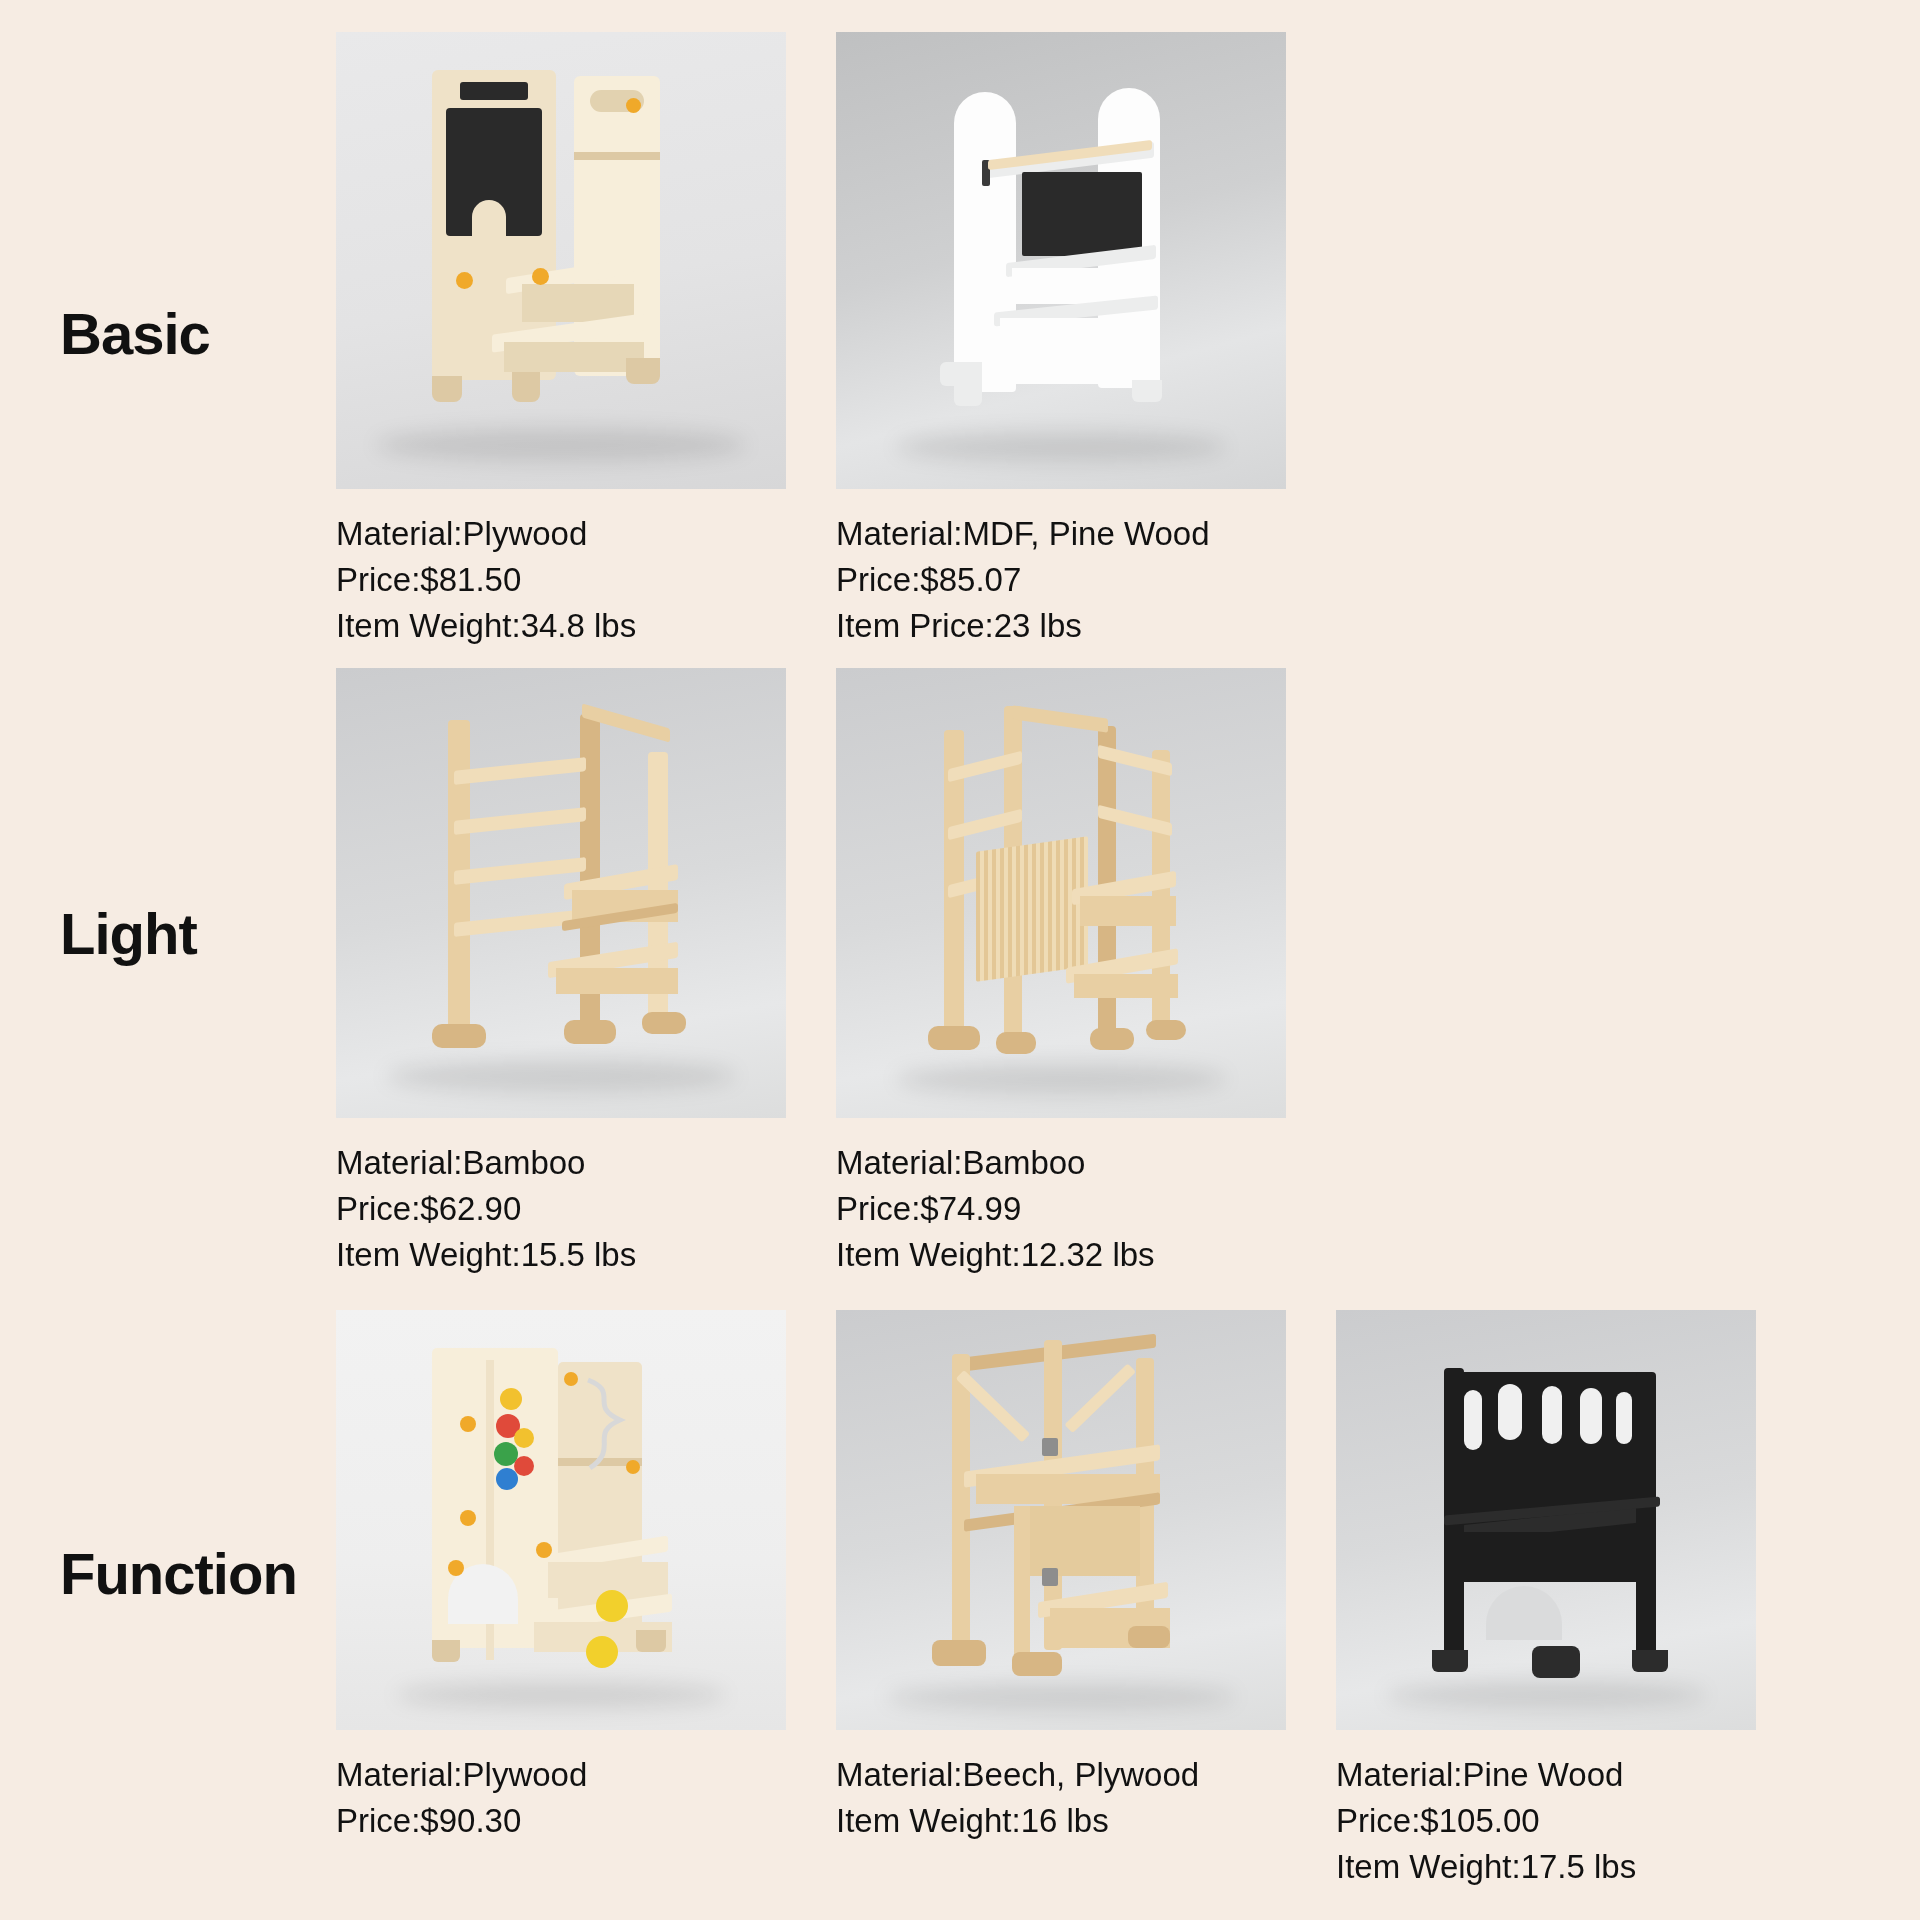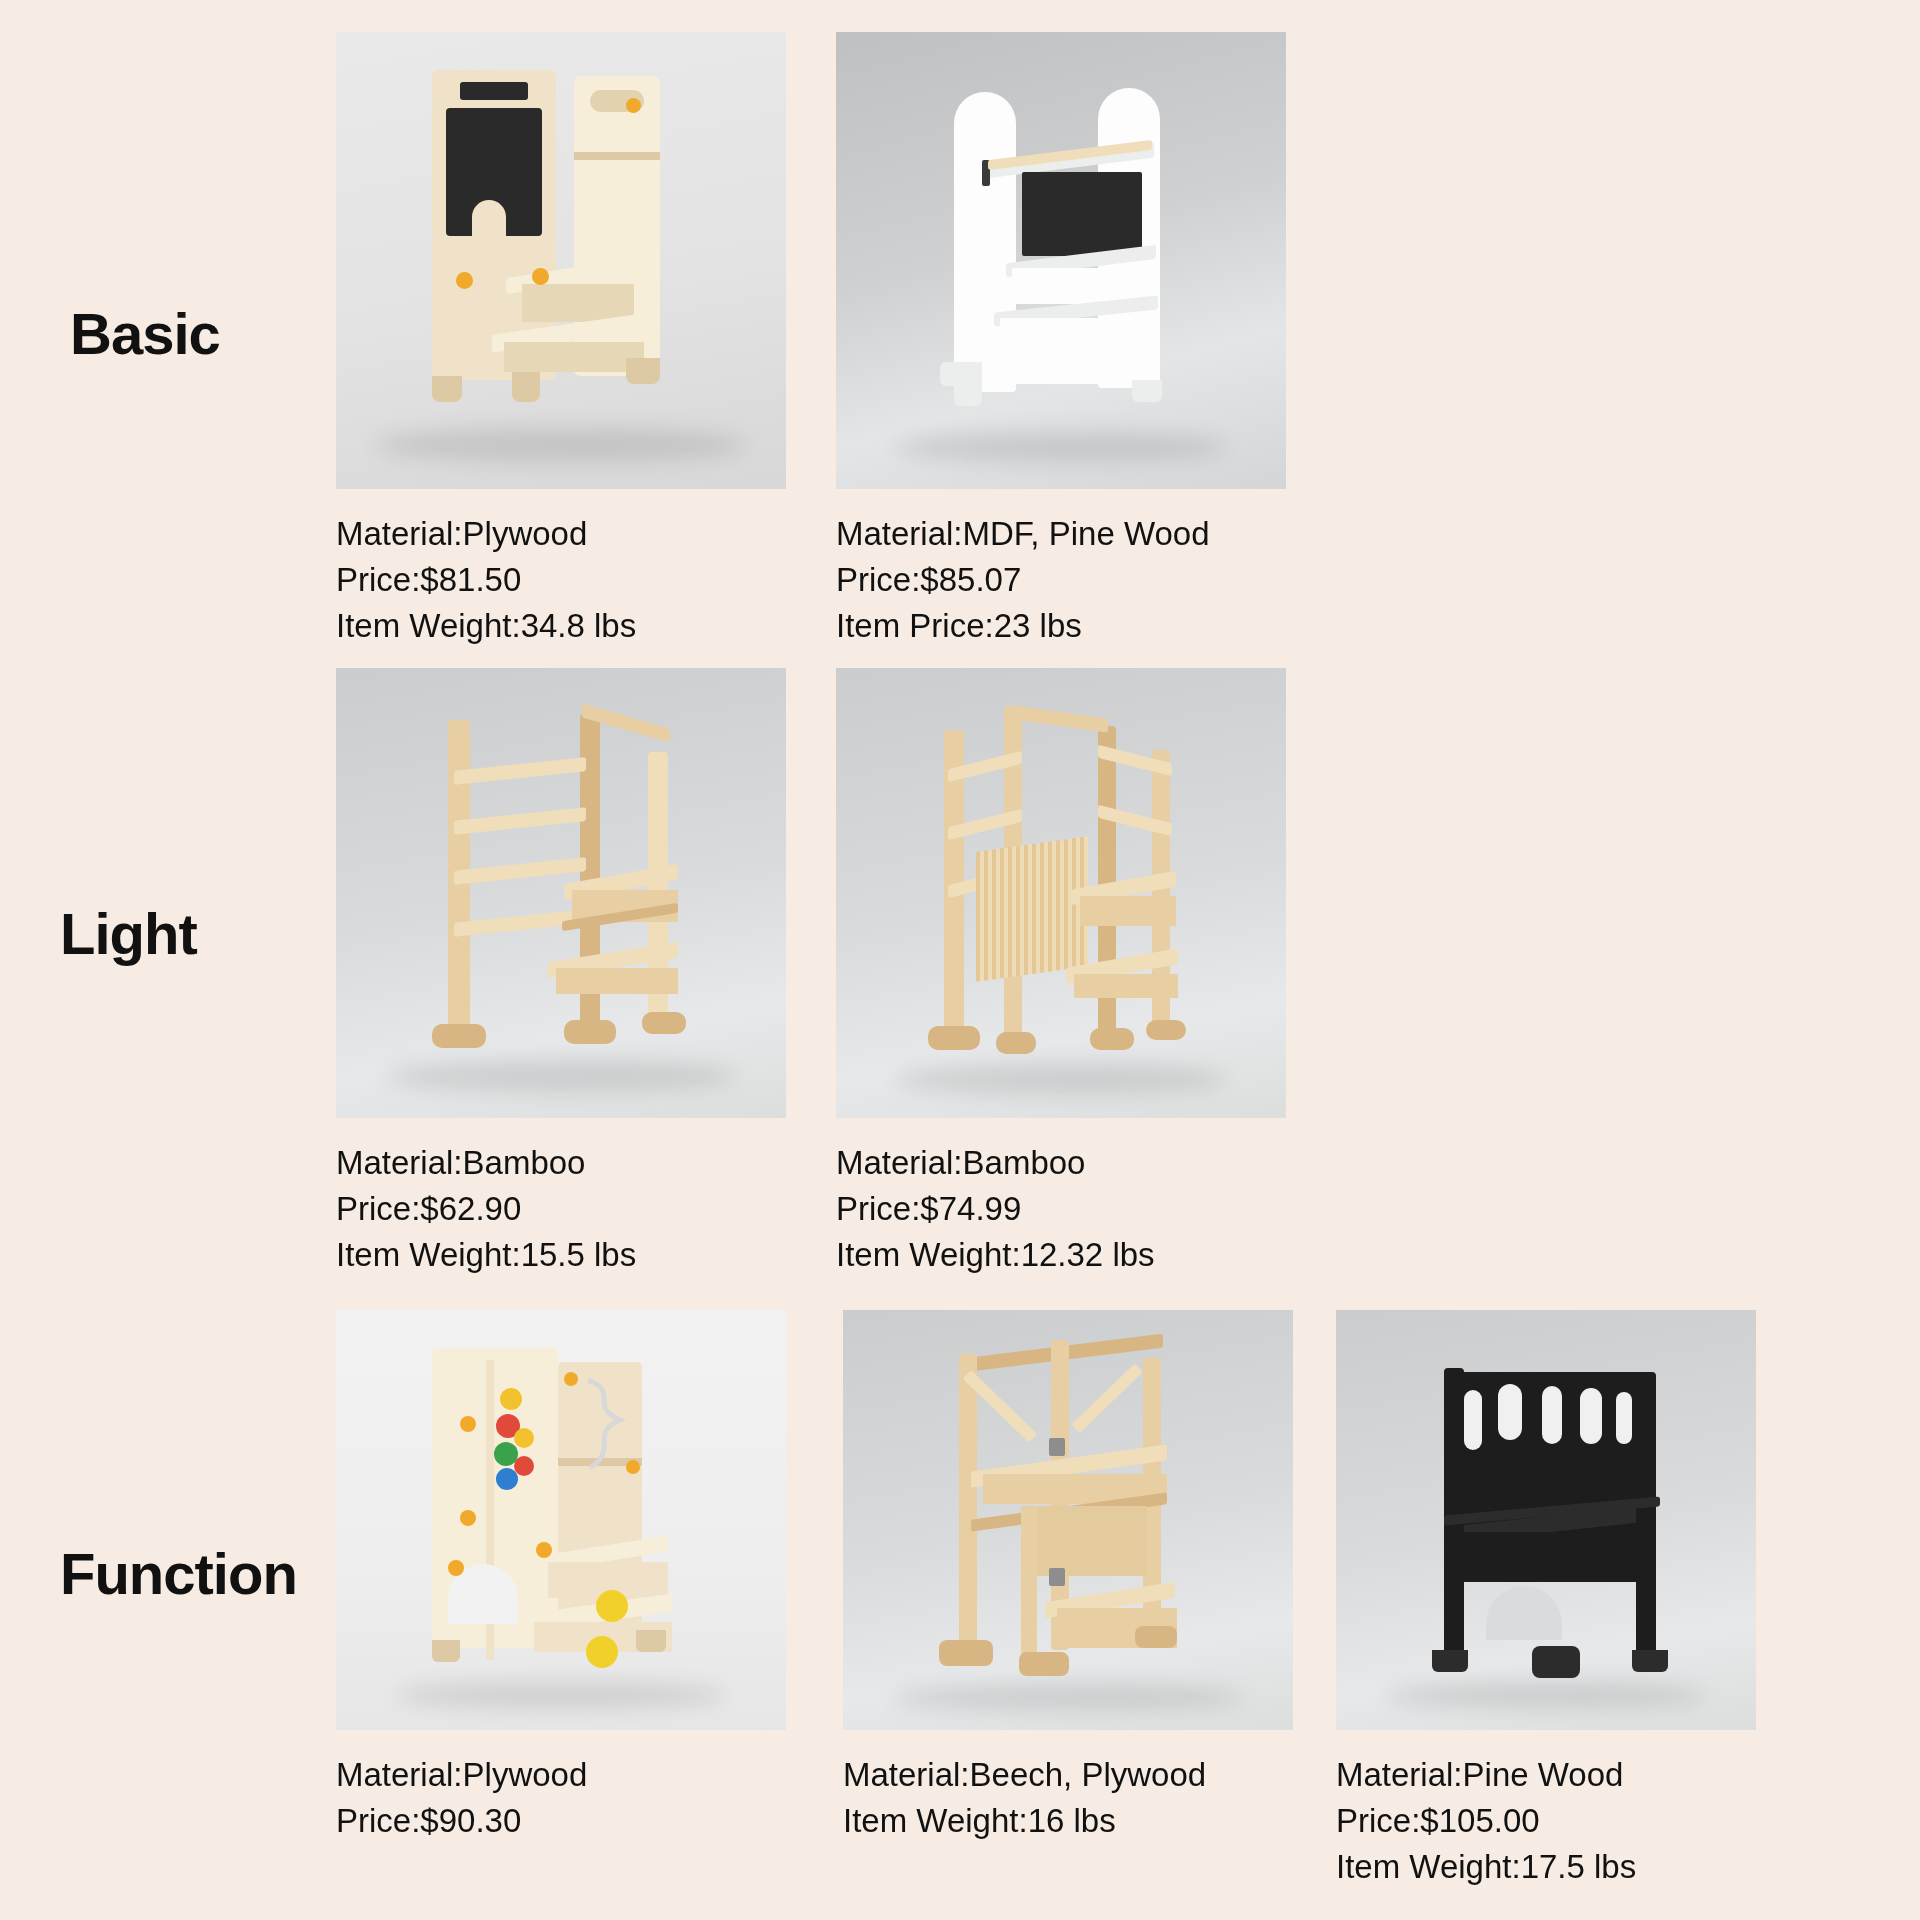--- a/index.html
+++ b/index.html
@@ -19,21 +19,21 @@
     height: 1920px;
   }
   .row-label {
     position: absolute;
     font-weight: bold;
     color: #111111;
     font-size: 58px;
     letter-spacing: -1px;
     white-space: nowrap;
   }
-  .label-basic { left: 60px; top: 300px; margin-left: 10px; }
+  .label-basic { left: 60px; top: 300px; }
   .label-light { left: 60px; top: 900px; }
   .label-function { left: 60px; top: 1540px; }
 
   .card {
     position: absolute;
   }
   .photo {
     position: relative;
     overflow: hidden;
     background: #d9d9d9;
@@ -280,21 +280,21 @@
 
       <div class="part ply-d" style="left:96px; top:330px; width:28px; height:22px; border-radius:0 0 6px 6px;"></div>
       <div class="part ply-d" style="left:300px; top:320px; width:30px; height:22px; border-radius:0 0 6px 6px;"></div>
     </div>
     <div class="caption">
       <div>Material:Plywood</div>
       <div>Price:$90.30</div>
     </div>
   </div>
 
-  <div class="card" style="left:836px; top:1310px; width:470px;margin-left:7px;">
+  <div class="card" style="left:836px; top:1310px; width:470px;">
     <div class="photo" style="width:450px;height:420px;">
       <div class="bg-grad-c"></div>
       <div class="floor-shadow" style="left:50px; top:374px; width:350px; height:26px;"></div>
 
       <div class="part wood-d" style="left:120px; top:36px; width:200px; height:14px; transform:skewY(-7deg); border-radius:3px;"></div>
       <div class="part wood" style="left:116px; top:44px; width:18px; height:300px; border-radius:4px;"></div>
       <div class="part wood" style="left:208px; top:30px; width:18px; height:310px; border-radius:4px;"></div>
       <div class="part wood" style="left:300px; top:48px; width:18px; height:270px; border-radius:4px;"></div>
 
       <div class="part wood-l" style="left:128px; top:60px; width:92px; height:12px; transform:rotate(44deg); transform-origin:left top; border-radius:3px;"></div>

